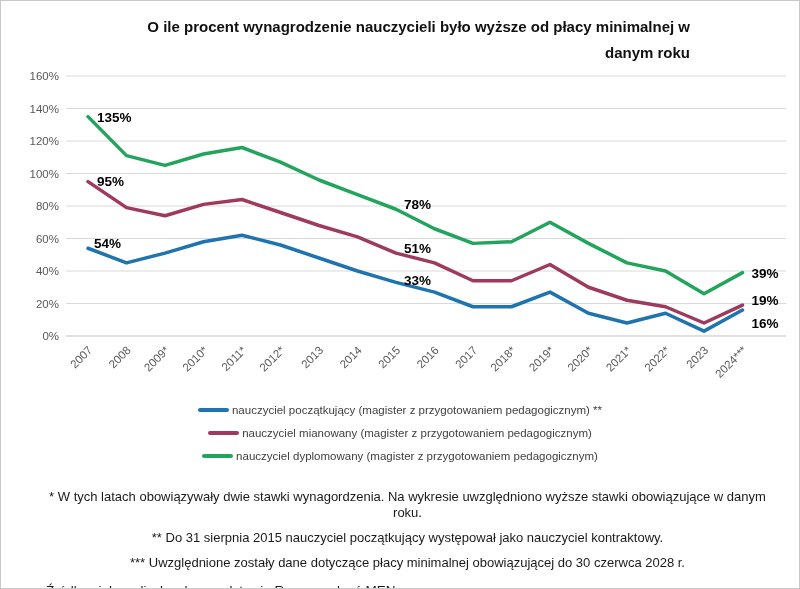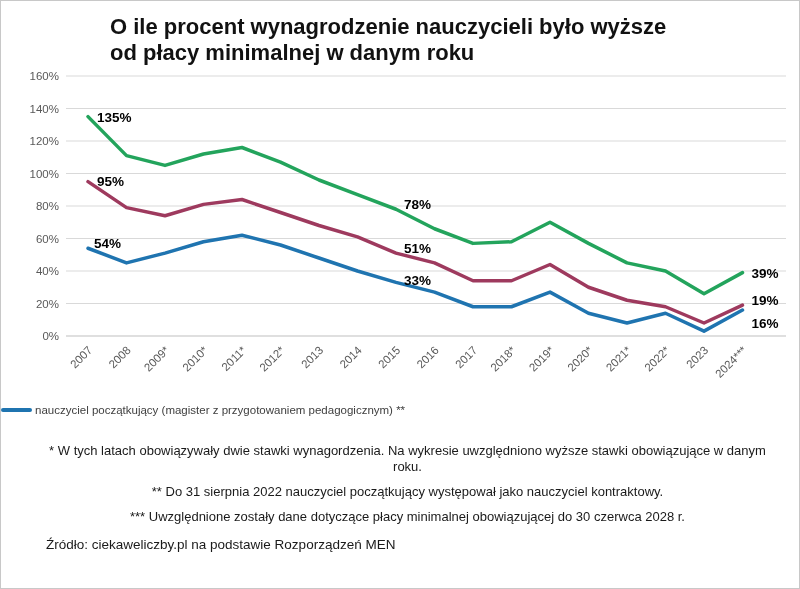--- a/index.html
+++ b/index.html
@@ -1,23 +1,23 @@
 <!DOCTYPE html>
 <html><head>
 <meta charset="utf-8">
 <style>
   html,body{margin:0;padding:0;background:#fff;}
   body{width:800px;height:589px;font-family:"Liberation Sans","DejaVu Sans",sans-serif;}
   .frame{box-sizing:border-box;width:800px;height:589px;border:1px solid #c8c8c8;background:#fff;overflow:hidden;}
   .title{
-    margin:13px auto 0 auto;max-width:580px;text-align:left;
-    font-size:22px;font-weight:bold;color:#111;line-height:26px;
+    margin:13px auto 0 auto;max-width:580px;text-align:right;
+    font-size:15px;font-weight:bold;color:#111;line-height:26px;
   }
   #chart-svg{display:block;margin-top:2px;}
-  .legend{display:flex;align-items:center;margin-top:14px;}
+  .legend{display:flex;flex-direction:column;align-items:center;margin-top:14px;}
   .legend-row{display:flex;align-items:center;margin-bottom:11px;}
   .legend-swatch{display:inline-block;width:31px;height:4px;border-radius:2px;margin-right:3px;background:#888;}
   .legend-label{font-size:11.5px;color:#404040;}
   .notes{margin:16px 30px 0 45px;color:#1a1a1a;}
   .note-line{font-size:13px;line-height:16px;margin-bottom:9px;text-align:center;}
   .source-line{font-size:13.5px;line-height:16px;margin-top:12px;}
 </style>
 </head>
 <body>
 
@@ -82,22 +82,30 @@
         <text x="750.5" y="237.125" font-size="13.5" font-weight="bold" fill="#000000">19%</text>
         <text x="750.5" y="260" font-size="13.5" font-weight="bold" fill="#000000">16%</text>
       </g>
     </svg>
 
   <div class="legend">
     <div class="legend-row">
       <span class="legend-swatch" style="background: rgb(31, 116, 176);"></span>
       <span class="legend-label">nauczyciel początkujący (magister z przygotowaniem pedagogicznym) **</span>
     </div>
+    <div class="legend-row">
+      <span class="legend-swatch" style="background: rgb(158, 58, 94);"></span>
+      <span class="legend-label">nauczyciel mianowany (magister z przygotowaniem pedagogicznym)</span>
+    </div>
+    <div class="legend-row">
+      <span class="legend-swatch" style="background: rgb(35, 164, 92);"></span>
+      <span class="legend-label">nauczyciel dyplomowany (magister z przygotowaniem pedagogicznym)</span>
+    </div>
   </div>
 
   <div class="notes">
     <div class="note-line">* W tych latach obowiązywały dwie stawki wynagordzenia. Na wykresie uwzględniono wyższe stawki obowiązujące w danym roku.</div>
-    <div class="note-line">** Do 31 sierpnia 2022 nauczyciel początkujący występował jako nauczyciel kontraktowy.</div>
+    <div class="note-line">** Do 31 sierpnia 2015 nauczyciel początkujący występował jako nauczyciel kontraktowy.</div>
     <div class="note-line">*** Uwzględnione zostały dane dotyczące płacy minimalnej obowiązującej do 30 czerwca 2028 r.</div>
     <div class="source-line">Źródło: ciekaweliczby.pl na podstawie Rozporządzeń MEN</div>
   </div>
 
 </div>
 
 </body></html>

